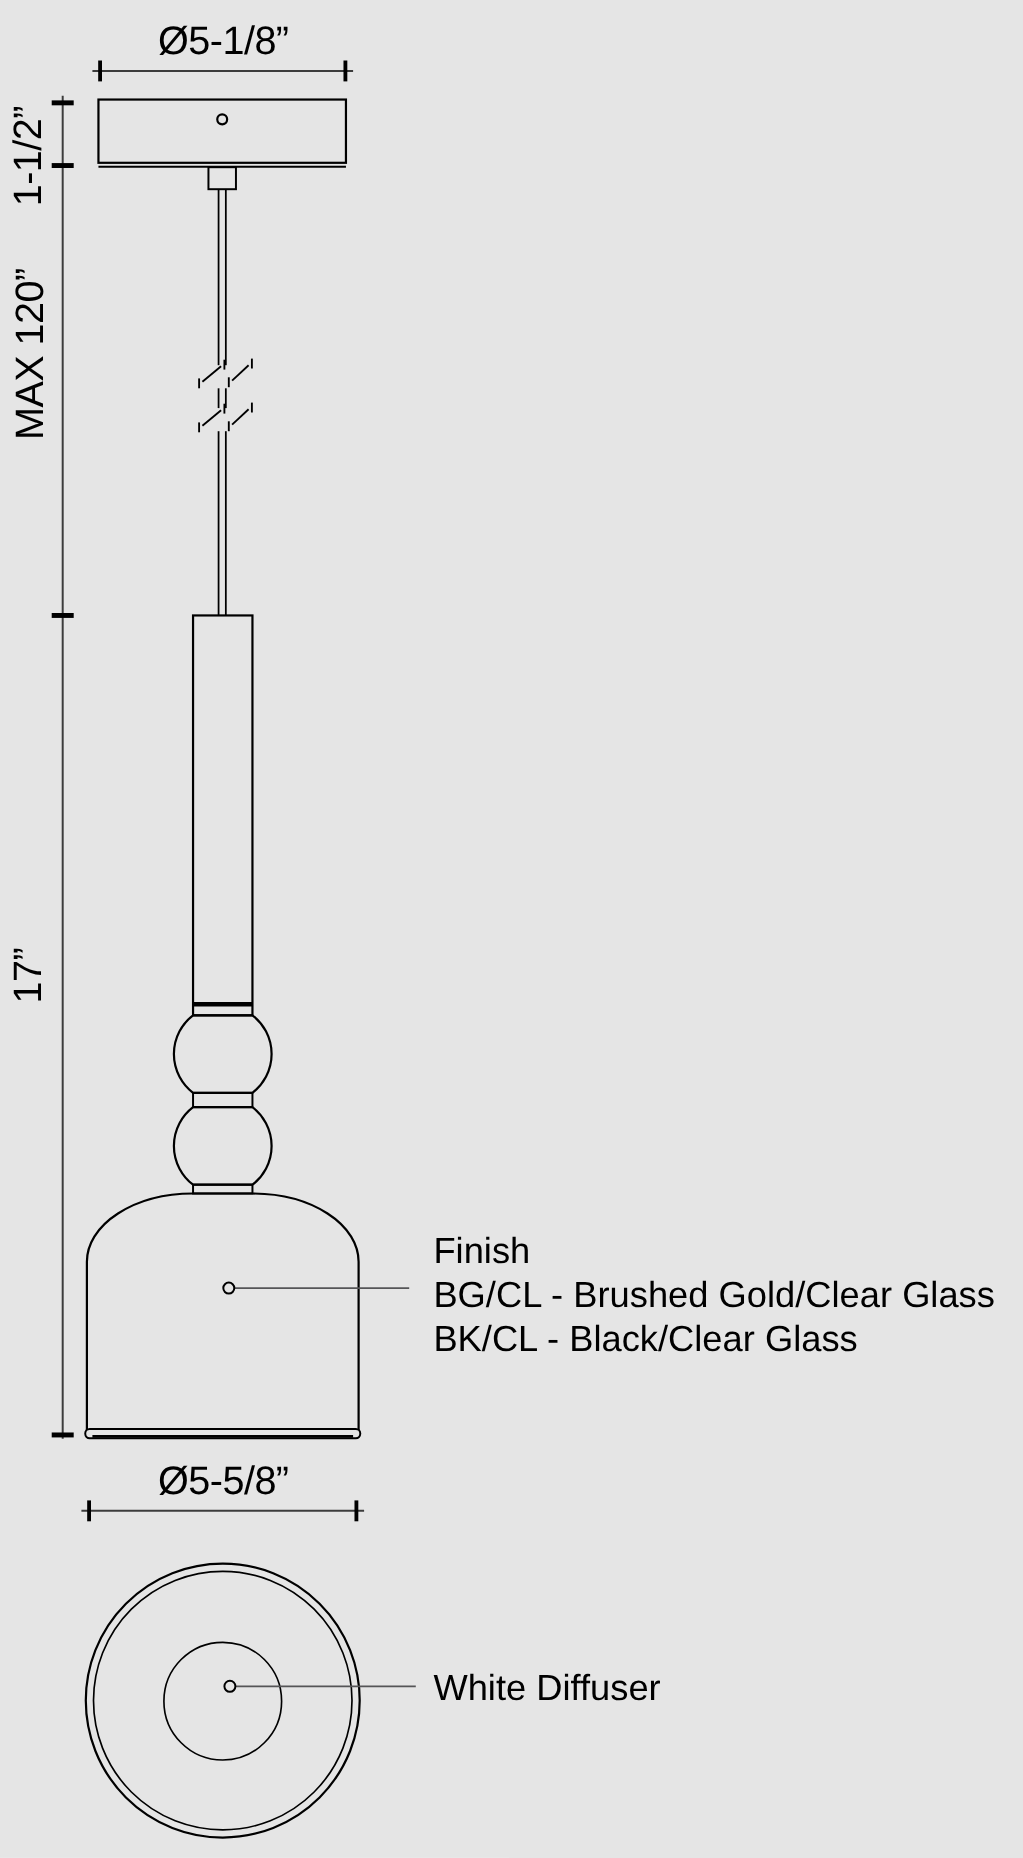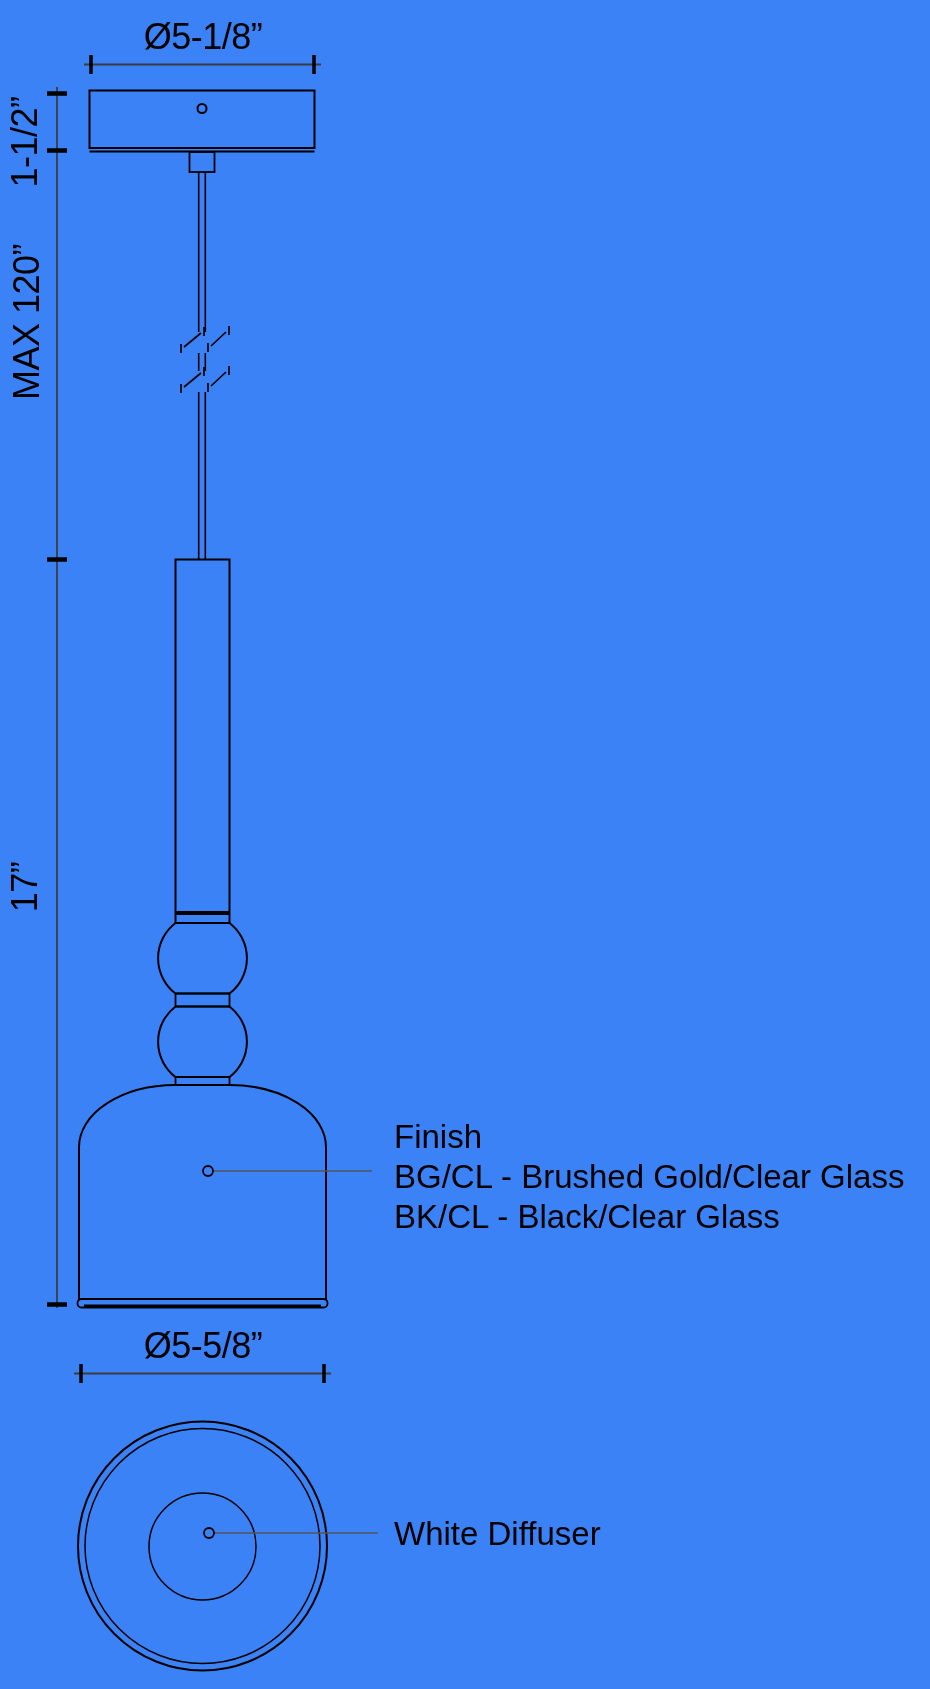--- a/index.html
+++ b/index.html
@@ -5,21 +5,21 @@
   html, body {
     margin: 0;
     padding: 0;
     background: #ffffff;
     font-family: "Liberation Sans", sans-serif;
   }
   .sheet {
     position: relative;
     width: 930px;
     height: 1689px;
-    background: #3b82f6;
+    background: #e5e5e5;
     overflow: hidden;
   }
   svg text {
     fill: #000000;
     font-family: "Liberation Sans", sans-serif;
   }
   .dim-text {
     font-size: 36px;
     letter-spacing: -0.5px;
   }

